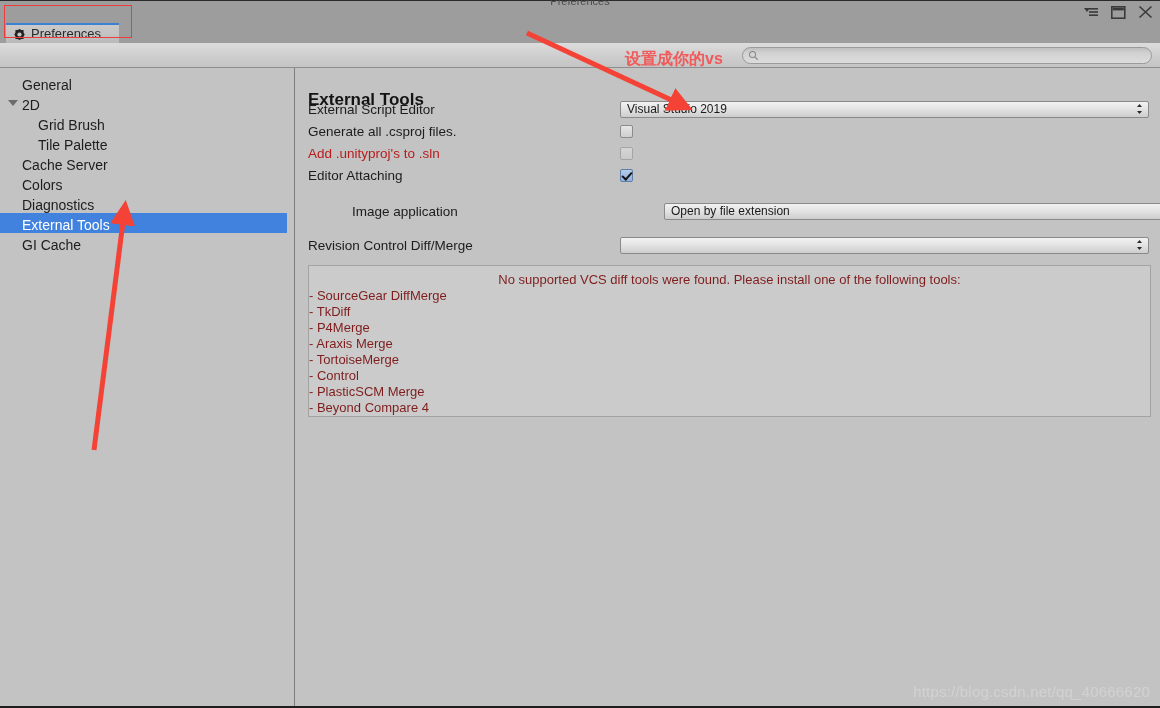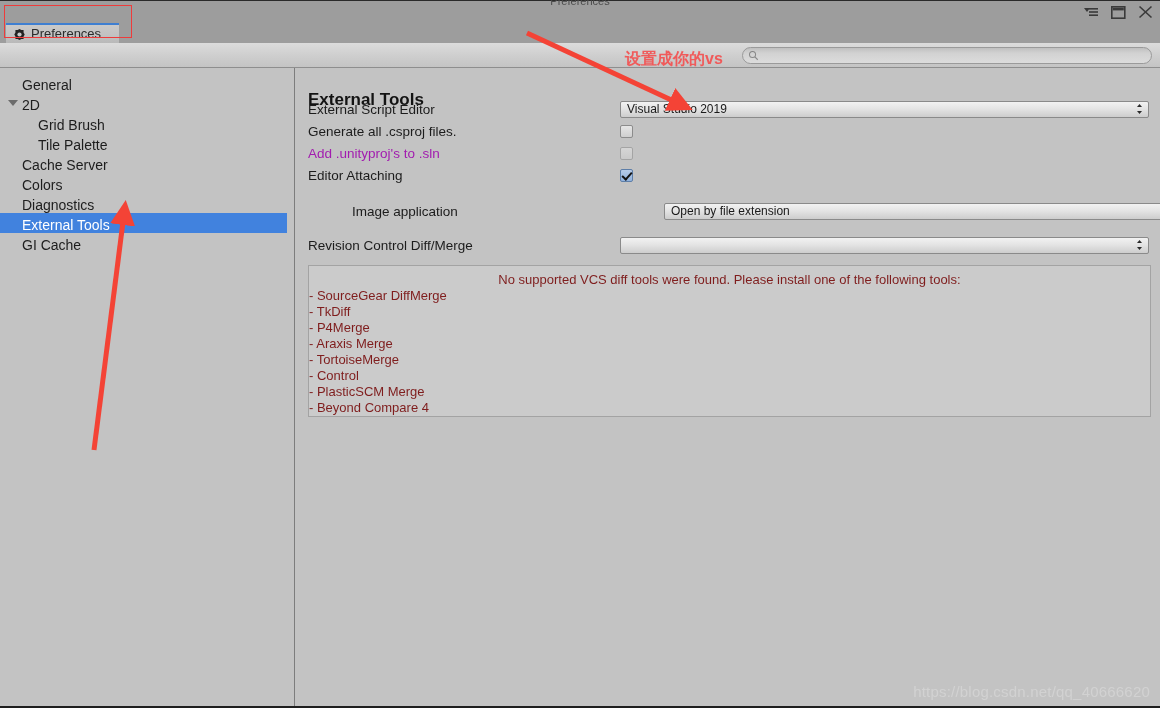--- a/index.html
+++ b/index.html
@@ -192,21 +192,21 @@
     display: flex;
     align-items: center;
   }
   .field-label {
     font-size: 13.5px;
     color: #1c1c1c;
     width: 312px;
     flex: none;
     white-space: nowrap;
   }
-  .field-label.disabled { color: #a21caf; }
+  .field-label.disabled { color: #b91c1c; }
 
   .dropdown {
     position: relative;
     height: 17px;
     background: linear-gradient(to bottom, #f2f2f2 0%, #e4e4e4 45%, #cdcdcd 100%);
     border: 1px solid #8a8a8a;
     border-radius: 2px;
     box-sizing: border-box;
     display: flex;
     align-items: center;

